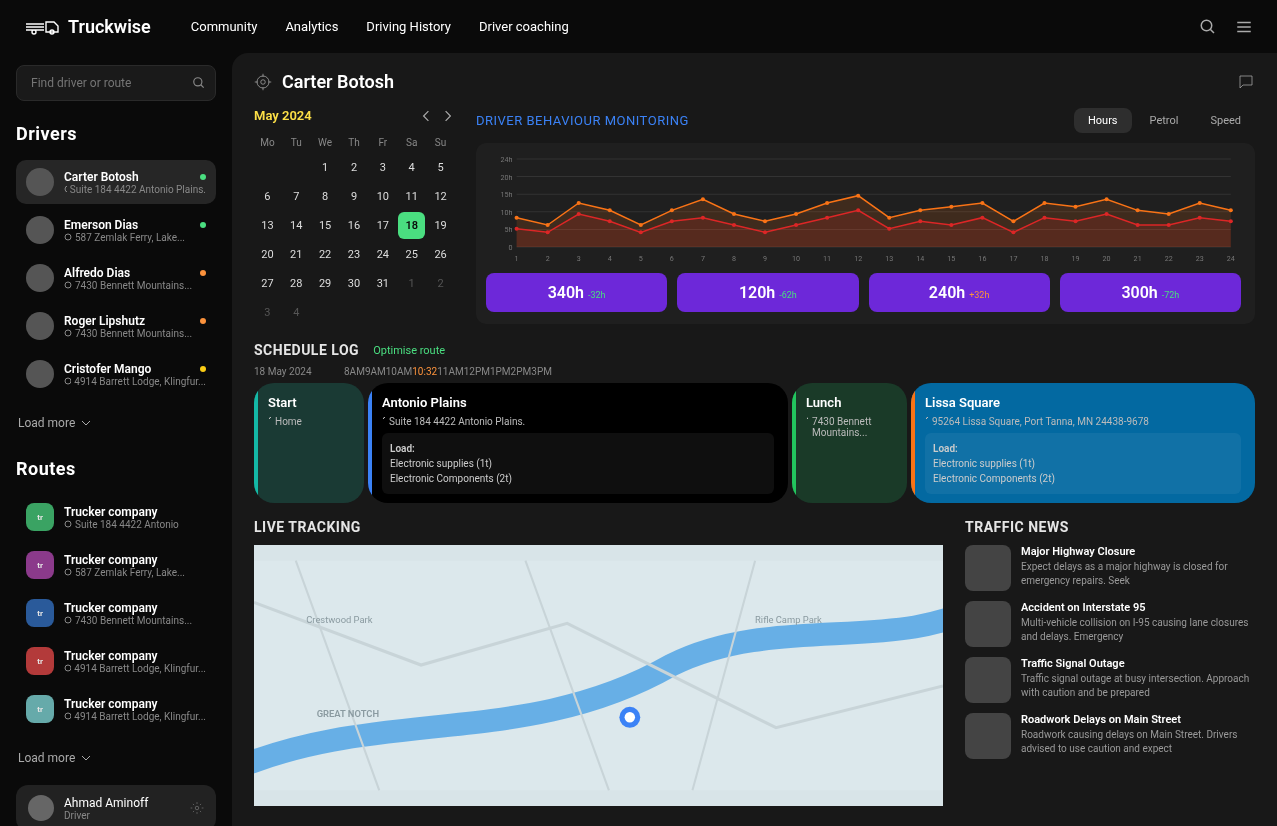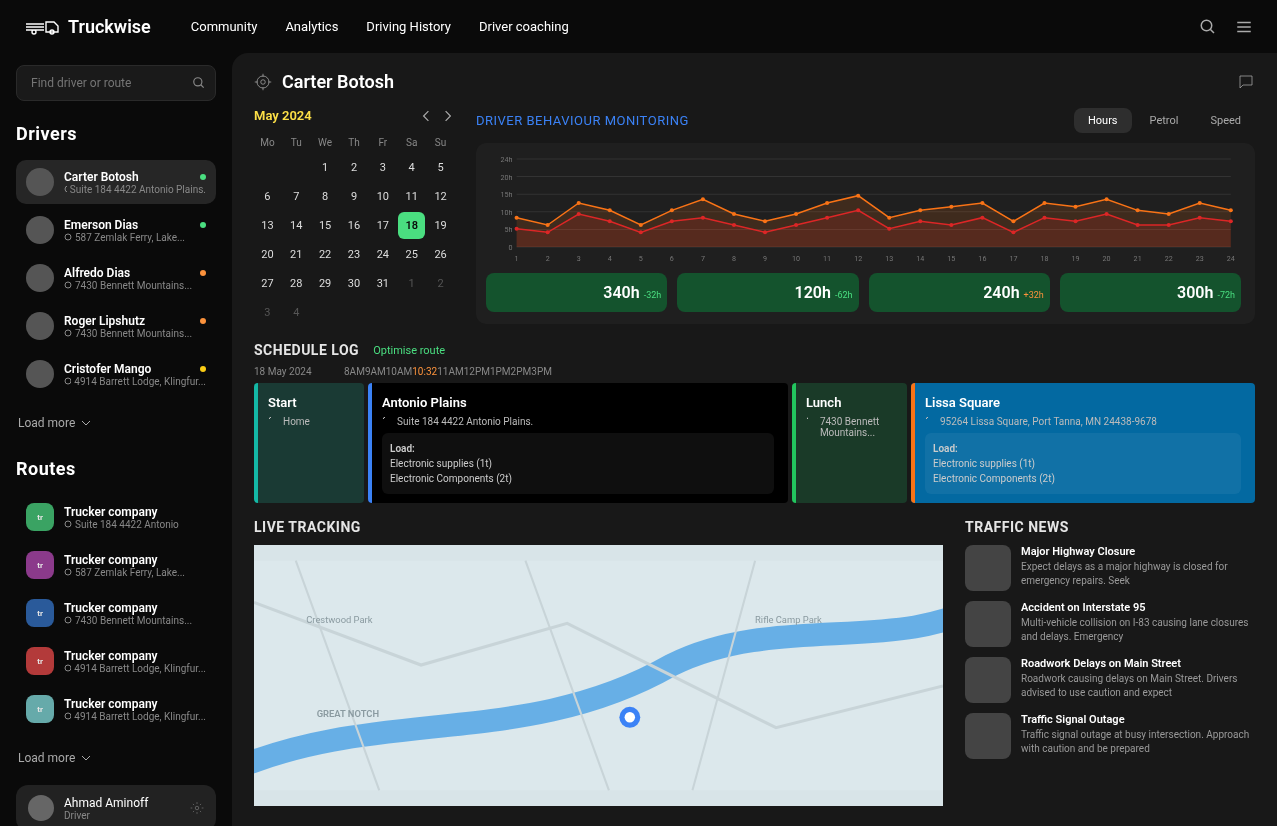--- a/index.html
+++ b/index.html
@@ -50,40 +50,40 @@
 .behaviour{flex:1;min-width:0}
 .bh-head{display:flex;align-items:center;margin-bottom:10px}
 .bh-head h3{font-size:13px;font-weight:400;letter-spacing:.5px;color:#3b82f6}
 .tabs{margin-left:auto;display:flex;gap:4px}
 .tab{font-size:11px;padding:6px 14px;border-radius:8px;color:#aaa;cursor:pointer}
 .tab.active{background:#2e2e2e;color:#fff}
 .chart-box{background:#1f1f1f;border-radius:10px;padding:12px 14px 12px 10px}
 .chart{height:110px;position:relative}
 .chart svg{width:100%;height:110px}
 .stats{display:flex;gap:10px;margin-top:8px}
-.stat{flex:1;background:#14532d;border-radius:8px;padding:10px 6px;text-align:right}
+.stat{flex:1;background:#6d28d9;border-radius:8px;padding:10px 6px;text-align:center}
 .stat .val{font-size:16px;color:#fff;font-weight:600;display:inline-block}
 .stat .delta{font-size:9px;margin-left:4px;display:inline-block}
 .delta.neg{color:#4ade80}.delta.pos{color:#fb923c}
 .sched-head{display:flex;align-items:center;gap:14px}
 .sched-head h3{font-size:14px;font-weight:700;letter-spacing:.5px}
 .sched-head a{font-size:11px;color:#4ade80;text-decoration:none}
 .timeline-head{display:flex;font-size:10px;color:#888;margin-top:8px}
 .th-date{width:90px}
 .th-hours{flex:1;display:flex;}
 .th-hours .now{color:#fb923c}
 .sched-row{display:flex;gap:4px;margin-top:6px;height:120px}
-.block{border-radius:4px;padding:12px 14px;display:flex;flex-direction:column;gap:6px;position:relative;overflow:hidden}
+.block{border-radius:20px;padding:12px 14px;display:flex;flex-direction:column;gap:6px;position:relative;overflow:hidden}
 .block .bar{position:absolute;left:0;top:0;bottom:0;width:4px}
 .block.start{background:#1a3a34;flex:0 0 110px}.block.start .bar{background:#14b8a6}
 .block.ap{background:#000000;flex:0 0 420px}.block.ap .bar{background:#3b82f6}
 .block.lunch{background:#1a3a28;flex:0 0 115px}.block.lunch .bar{background:#22c55e}
 .block.lissa{background:#0369a1;flex:1}.block.lissa .bar{background:#f97316}
 .block .ttl{font-size:13px;font-weight:600;color:#fff}
-.block .sub{font-size:10px;color:#bbb;display:flex;gap:12px}
+.block .sub{font-size:10px;color:#bbb;display:flex;gap:4px}
 .block .load{background:rgba(255,255,255,.06);border-radius:6px;padding:8px;font-size:10px;color:#ccc;line-height:1.5;margin-top:auto}
 .block .load .lh{font-weight:600}
 .row3{display:flex;gap:22px;flex:1;min-height:0}
 .tracking{flex:1;display:flex;flex-direction:column;min-width:0}
 .tracking h3{font-size:14px;font-weight:700;letter-spacing:.5px;margin-bottom:10px}
 .map{flex:1;border-radius:0;background:#d8e4e8;position:relative;overflow:hidden}
 .map svg{width:100%;height:100%}
 .news{width:290px;flex-shrink:0;display:flex;flex-direction:column}
 .news h3{font-size:14px;font-weight:700;letter-spacing:.5px;margin-bottom:10px}
 .news-list{display:flex;flex-direction:column;gap:10px;overflow:hidden}
@@ -540,34 +540,34 @@
               <div class="thumb"></div>
               <div>
                 <div class="nt">Major Highway Closure</div>
                 <div class="nd">Expect delays as a major highway is closed for emergency repairs. Seek</div>
               </div>
             </div>
             <div class="nitem">
               <div class="thumb"></div>
               <div>
                 <div class="nt">Accident on Interstate 95</div>
-                <div class="nd">Multi-vehicle collision on I-83 causing lane closures and delays. Emergency</div>
+                <div class="nd">Multi-vehicle collision on I-95 causing lane closures and delays. Emergency</div>
+              </div>
+            </div>
+            <div class="nitem">
+              <div class="thumb"></div>
+              <div>
+                <div class="nt">Traffic Signal Outage</div>
+                <div class="nd">Traffic signal outage at busy intersection. Approach with caution and be prepared</div>
               </div>
             </div>
             <div class="nitem">
               <div class="thumb"></div>
               <div>
                 <div class="nt">Roadwork Delays on Main Street</div>
                 <div class="nd">Roadwork causing delays on Main Street. Drivers advised to use caution and expect</div>
               </div>
             </div>
-            <div class="nitem">
-              <div class="thumb"></div>
-              <div>
-                <div class="nt">Traffic Signal Outage</div>
-                <div class="nd">Traffic signal outage at busy intersection. Approach with caution and be prepared</div>
-              </div>
-            </div>
           </div>
       </div>
     </div>
   </section>
 </div>
 
 </body></html>

